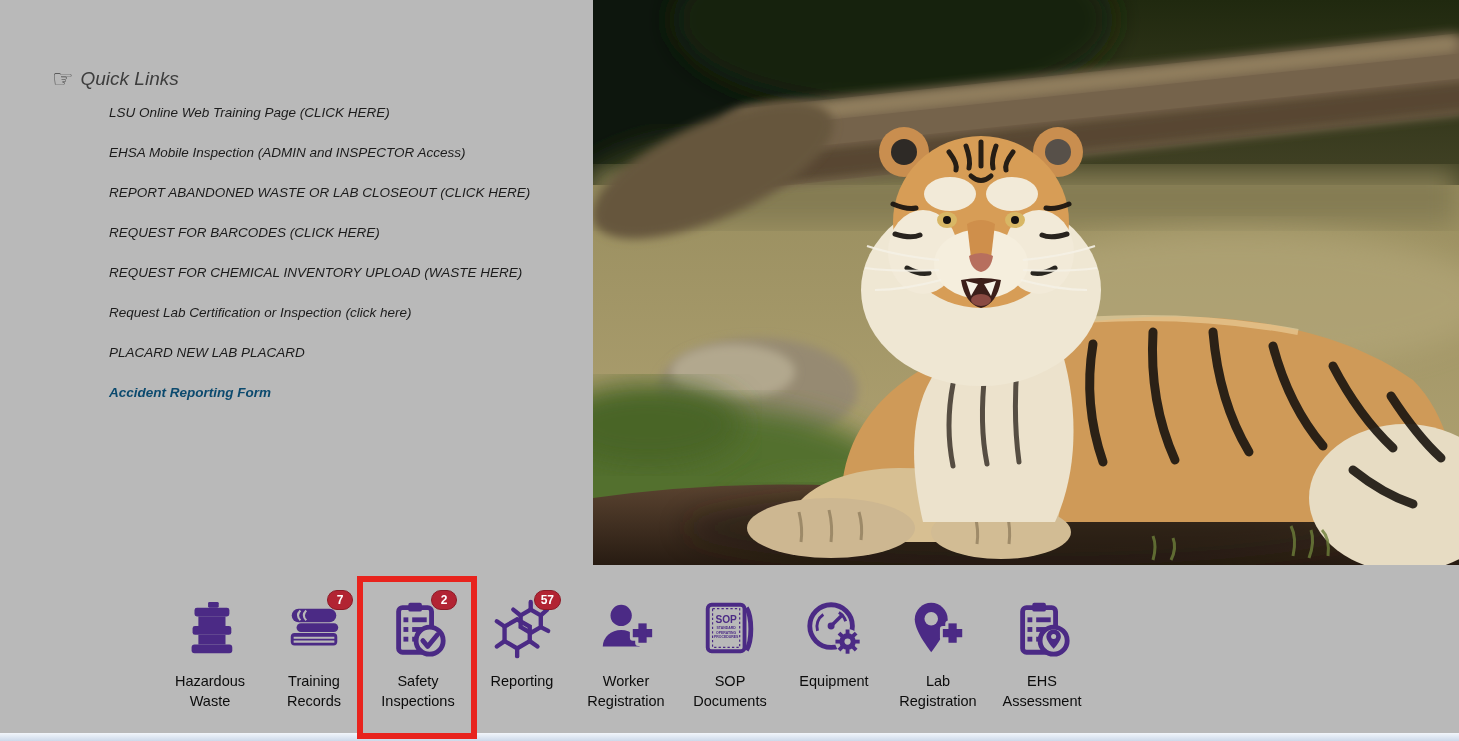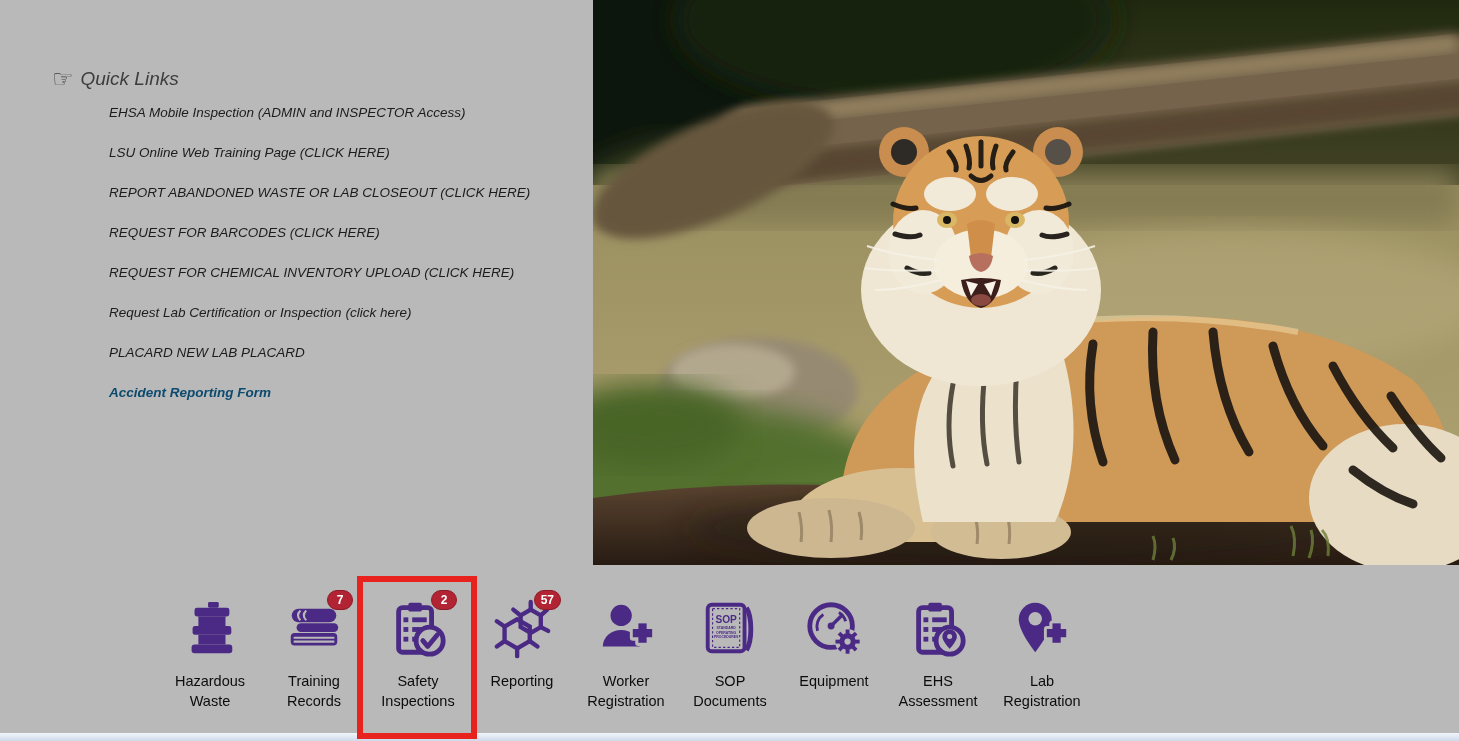--- a/index.html
+++ b/index.html
@@ -52,25 +52,25 @@
 <body>
 
 <div class="page">
 
   <section class="quick-links">
     <h2 class="ql-header">
       <span class="hand-icon">☞</span>
       <span>Quick Links</span>
     </h2>
     <ul class="ql-list">
+      <li><a>LSU Online Web Training Page (CLICK HERE)</a></li>
       <li><a>EHSA Mobile Inspection (ADMIN and INSPECTOR Access)</a></li>
-      <li><a>LSU Online Web Training Page (CLICK HERE)</a></li>
       <li><a>REPORT ABANDONED WASTE OR LAB CLOSEOUT (CLICK HERE)</a></li>
       <li><a>REQUEST FOR BARCODES (CLICK HERE)</a></li>
-      <li><a>REQUEST FOR CHEMICAL INVENTORY UPLOAD (CLICK HERE)</a></li>
+      <li><a>REQUEST FOR CHEMICAL INVENTORY UPLOAD (WASTE HERE)</a></li>
       <li><a>Request Lab Certification or Inspection (click here)</a></li>
       <li><a>PLACARD NEW LAB PLACARD</a></li>
       <li class="emphasis"><a>Accident Reporting Form</a></li>
     </ul>
   </section>
 
   <figure class="hero">
     <svg viewBox="0 0 866 565" preserveAspectRatio="none" aria-hidden="true">
       <defs>
         <linearGradient id="sky" x1="0" y1="0" x2="0" y2="1">
@@ -346,54 +346,54 @@
             <circle r="3.2" class="mask"></circle>
           </g>
         </svg>
       </span>
       <span class="label">Equipment</span>
     </div>
 
     <div class="app">
       <span class="glyph">
         <svg viewBox="0 0 64 64">
+          <path d="M25,56 C25,56 8,35 8,22 a17,17 0 1 1 34,0 C42,35 25,56 25,56 Z" class="ic"></path>
+          <circle cx="25" cy="21.5" r="7" class="mask"></circle>
+          <g class="mask">
+            <rect x="34" y="29" width="26" height="15" rx="3"></rect>
+            <rect x="39.5" y="23.5" width="15" height="26" rx="3"></rect>
+          </g>
+          <g class="ic">
+            <rect x="37" y="32" width="20" height="8.5"></rect>
+            <rect x="42.8" y="26.2" width="8.5" height="20"></rect>
+          </g>
+        </svg>
+      </span>
+      <span class="label">Lab Registration</span>
+    </div>
+
+    <div class="app">
+      <span class="glyph">
+        <svg viewBox="0 0 64 64">
           <rect x="12" y="10" width="34" height="46" rx="4" class="ic-line" stroke-width="5"></rect>
           <rect x="22" y="5" width="14" height="9" rx="2" class="ic"></rect>
           <g class="ic">
             <rect x="17" y="20" width="5" height="5"></rect>
               <rect x="26" y="20" width="15" height="5"></rect>
             <rect x="17" y="30" width="5" height="5"></rect>
               <rect x="26" y="30" width="15" height="5"></rect>
             <rect x="17" y="40" width="5" height="5"></rect>
               <rect x="26" y="40" width="8" height="5"></rect>
           </g>
           <circle cx="44" cy="44" r="14" class="mask" stroke="var(--accent-purple)" stroke-width="5"></circle>
           <path d="M44,52.5 C44,52.5 36.5,44.5 36.5,40 a7.5,7.5 0 1 1 15,0 C51.5,44.5 44,52.5 44,52.5 Z" class="ic"></path>
           <circle cx="44" cy="39.8" r="2.6" class="mask"></circle>
         </svg>
       </span>
       <span class="label">EHS Assessment</span>
     </div>
 
-    <div class="app">
-      <span class="glyph">
-        <svg viewBox="0 0 64 64">
-          <path d="M25,56 C25,56 8,35 8,22 a17,17 0 1 1 34,0 C42,35 25,56 25,56 Z" class="ic"></path>
-          <circle cx="25" cy="21.5" r="7" class="mask"></circle>
-          <g class="mask">
-            <rect x="34" y="29" width="26" height="15" rx="3"></rect>
-            <rect x="39.5" y="23.5" width="15" height="26" rx="3"></rect>
-          </g>
-          <g class="ic">
-            <rect x="37" y="32" width="20" height="8.5"></rect>
-            <rect x="42.8" y="26.2" width="8.5" height="20"></rect>
-          </g>
-        </svg>
-      </span>
-      <span class="label">Lab Registration</span>
-    </div>
-
   </nav>
 
   <div class="red-highlight"></div>
 
   <div class="bottom-strip"></div>
 </div>
 
 </body></html>

